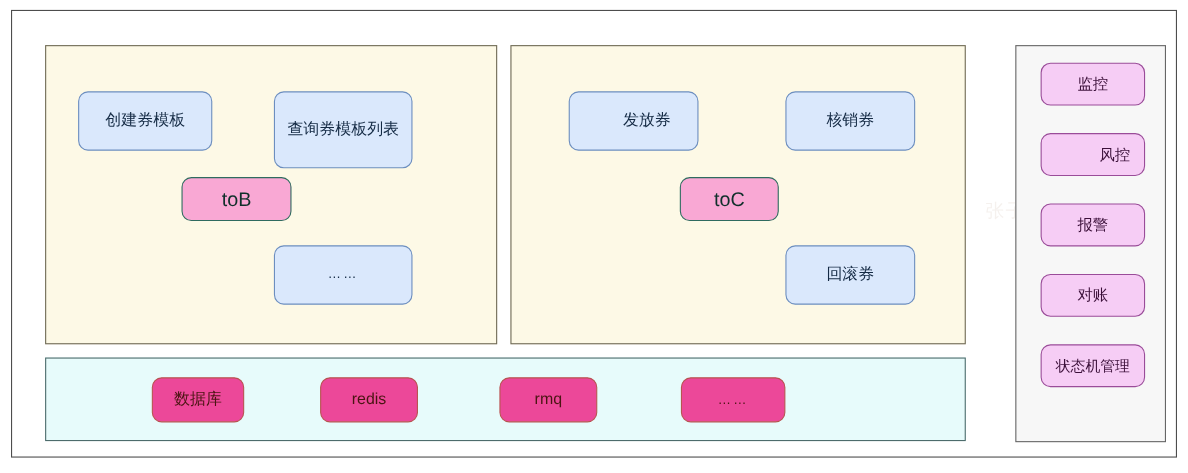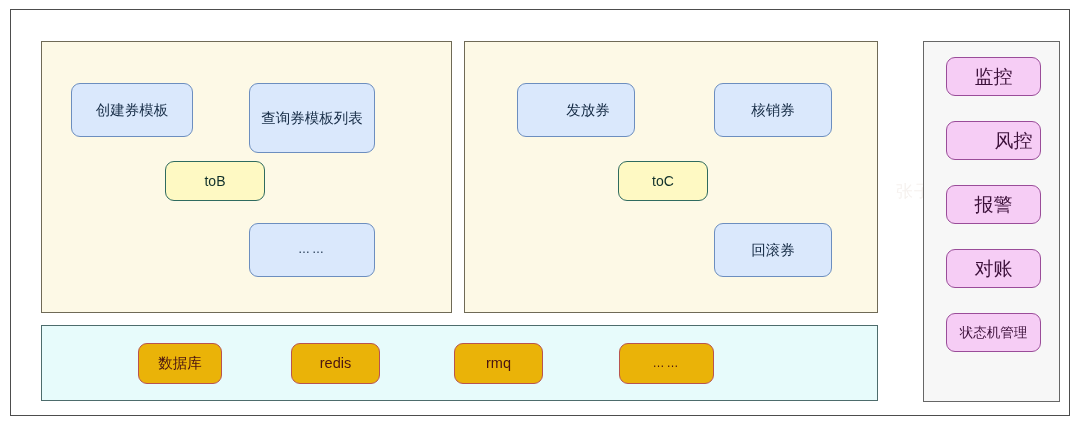--- a/index.html
+++ b/index.html
@@ -76,33 +76,33 @@
     user-select: none;
   }
 
   .node-blue {
     background: #dae8fc;
     border: 1.4px solid #6c8ebf;
     color: #142a44;
     font-size: 14.5px;
   }
   .node-cyan {
-    background: #fef9c3;
+    background: #f9a8d4;
     border: 1.4px solid #2f6b5f;
     color: #10302b;
-    font-size: 14px;
+    font-size: 18px;
   }
   .node-pink {
     background: #f6cdf5;
     border: 1.4px solid #9a4c99;
     color: #3b1039;
-    font-size: 19px;
+    font-size: 14px;
   }
   .node-salmon {
-    background: #eab308;
+    background: #ec4899;
     border: 1.4px solid #b85450;
     color: #4a1512;
     font-size: 14.5px;
   }
   .node .dots {
     letter-spacing: 2px;
     font-size: 12px;
   }
 
   

